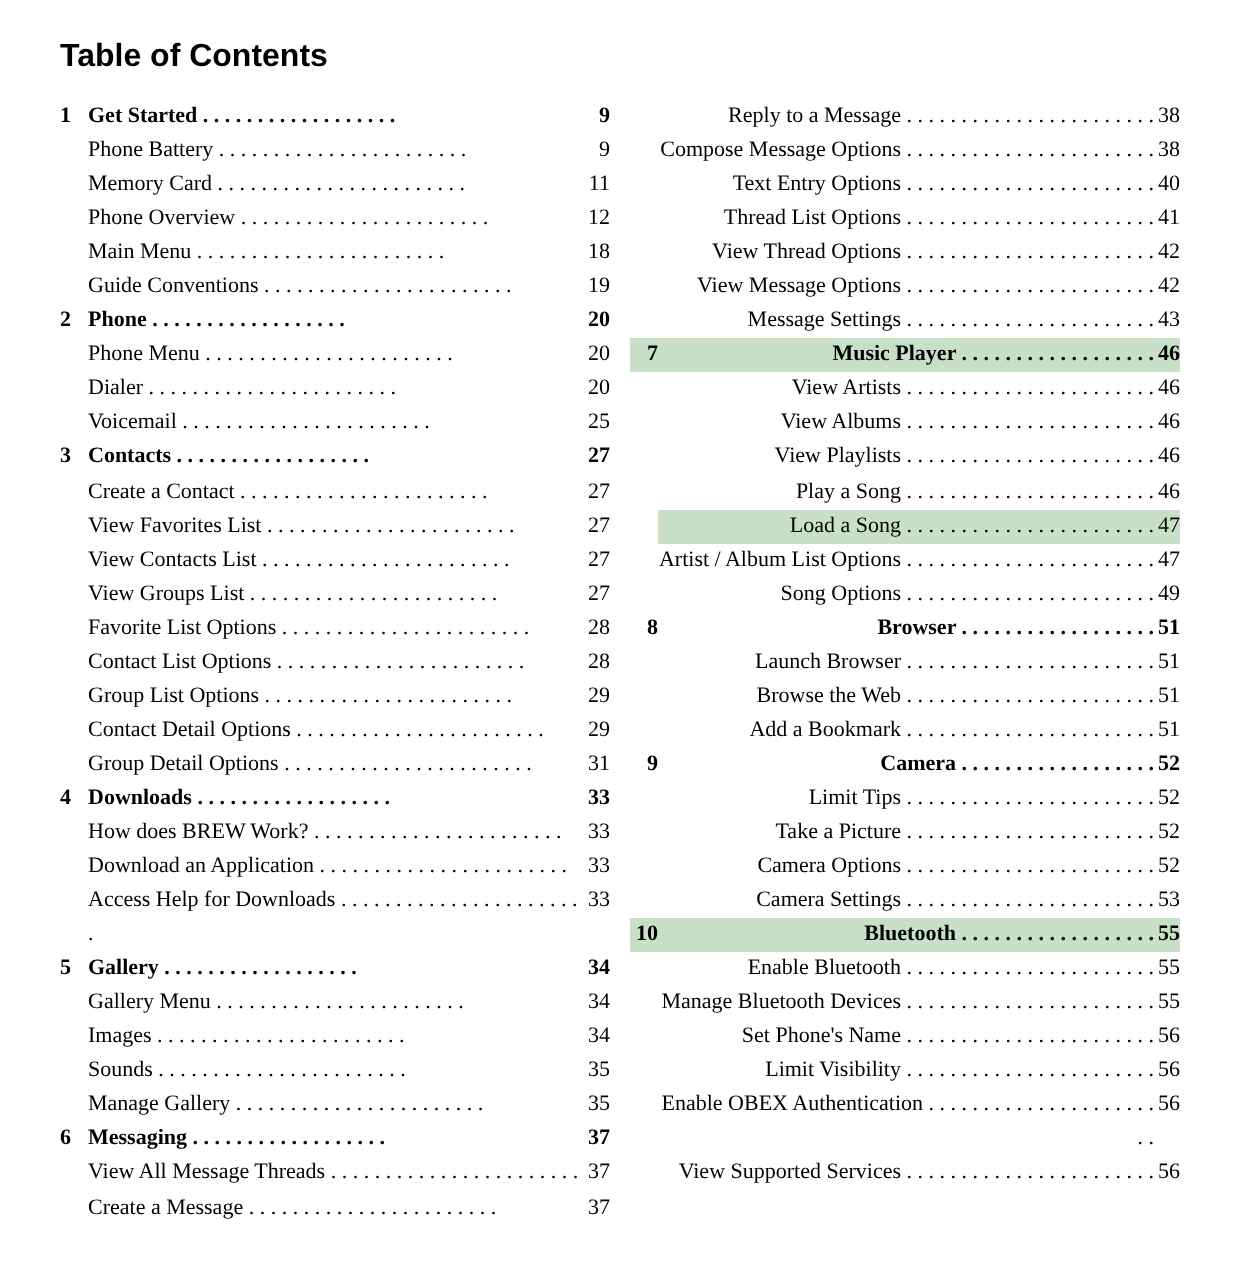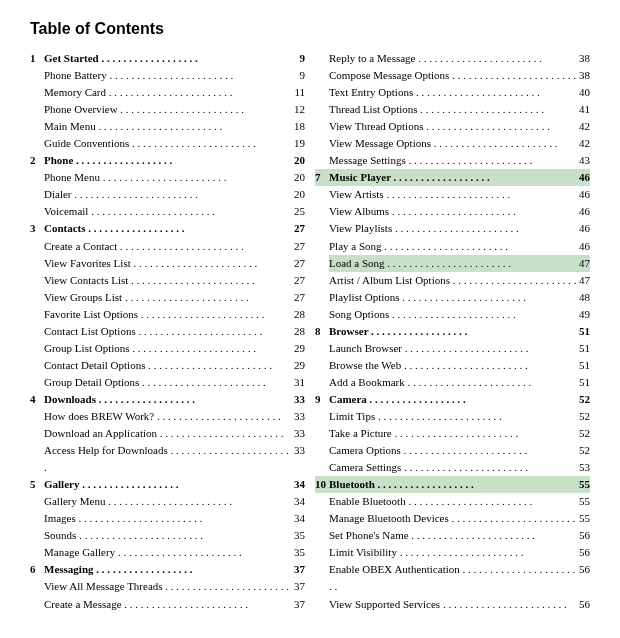--- a/index.html
+++ b/index.html
@@ -20,21 +20,21 @@
     }
     .toc-container {
       display: flex;
       gap: 0;
       width: 100%;
     }
     .col {
       flex: 1;
       padding-right: 10px;
     }
-    .col:last-child { padding-right: 0; }
+    .col:last-child { padding-right: 0; text-align: right; }
     .section-entry {
       display: flex;
       align-items: baseline;
       margin-bottom: 0px;
       line-height: 1.55;
     }
     .section-num {
       font-weight: bold;
       min-width: 14px;
       font-size: 11px;
@@ -259,24 +259,20 @@
       </div>
       <div class="sub-entry highlight">
         <span class="sub-title">Load a Song . . . . . . . . . . . . . . . . . . . . . . .</span>
         <span class="sub-page">47</span>
       </div>
       <div class="sub-entry">
         <span class="sub-title">Artist / Album List Options . . . . . . . . . . . . . . . . . . . . . . .</span>
         <span class="sub-page">47</span>
       </div>
       <div class="sub-entry">
-        <span class="sub-title">Playlist Options . . . . . . . . . . . . . . . . . . . . . . .</span>
-        <span class="sub-page">48</span>
-      </div>
-      <div class="sub-entry">
         <span class="sub-title">Song Options . . . . . . . . . . . . . . . . . . . . . . .</span>
         <span class="sub-page">49</span>
       </div>
       <div class="section-entry">
         <span class="section-num">8</span>
         <span class="section-title">Browser . . . . . . . . . . . . . . . . . .</span>
         <span class="section-page">51</span>
       </div>
       <div class="sub-entry">
         <span class="sub-title">Launch Browser . . . . . . . . . . . . . . . . . . . . . . .</span>

